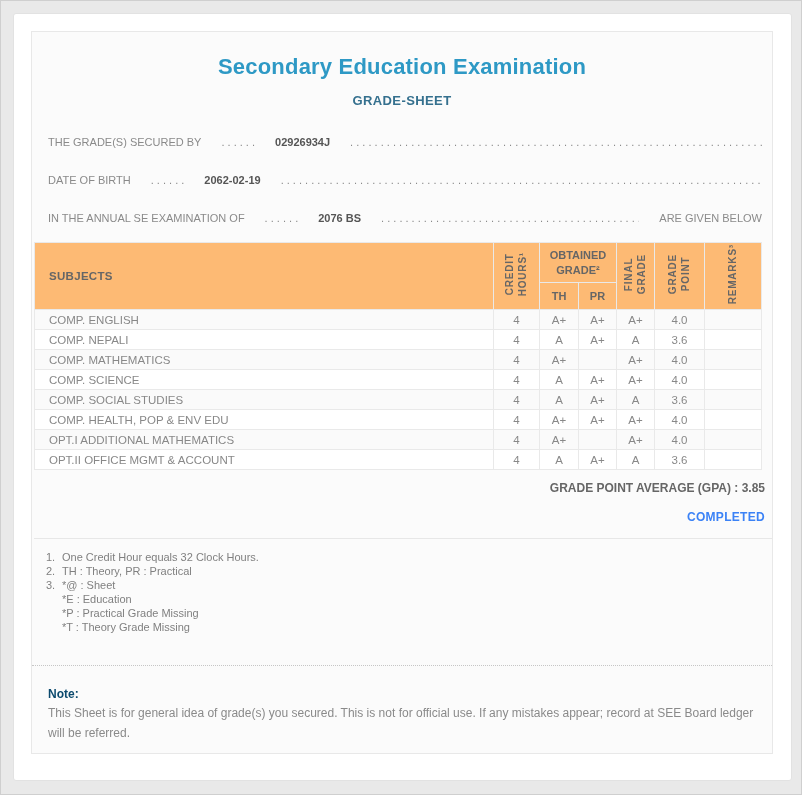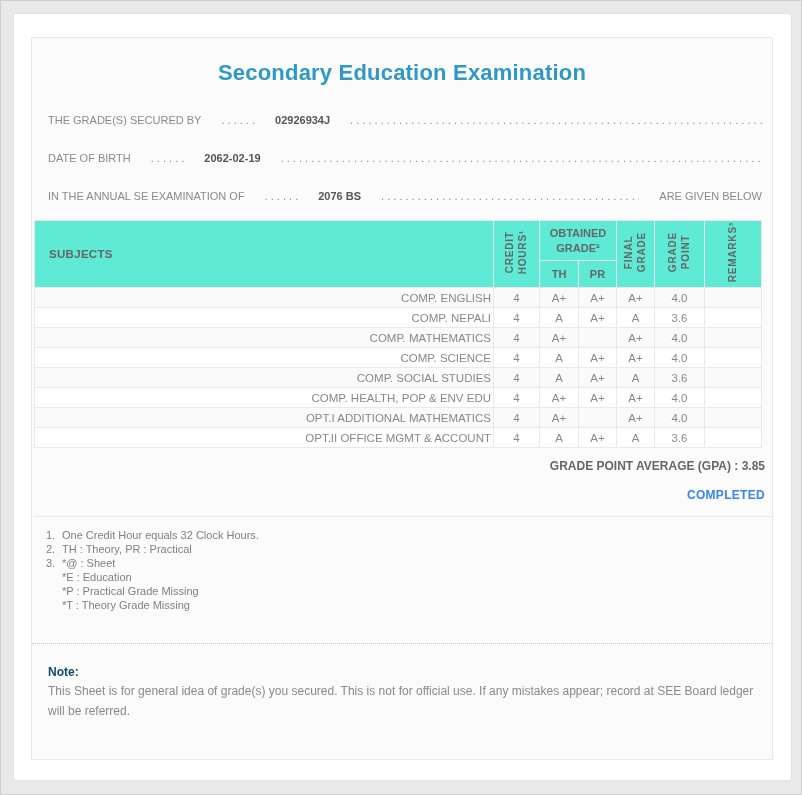--- a/index.html
+++ b/index.html
@@ -6,21 +6,21 @@
   .viewport {
     position:relative; width:802px; height:795px; box-sizing:border-box;
     background:#e9e9e9; border:1px solid #cfcfcf; overflow:hidden;
     font-family:"Liberation Sans","DejaVu Sans",sans-serif;
   }
   .card {
     position:absolute; left:12px; top:12px; width:777px; height:766px;
     background:#ffffff; border:1px solid #e2e2e2; border-radius:3px;
   }
   .panel {
-    position:absolute; left:17px; top:23px; width:740px; height:721px;
+    position:absolute; left:17px; top:17px; width:740px; height:721px;
     background:#fbfbfb; border:1px solid #e8e8e8;
   }
   .title {
     margin:22px 0 0; text-align:center; font-size:22px; font-weight:600;
     color:#2e99c5; letter-spacing:0.2px;
   }
   .subtitle {
     margin:13px 0 0; text-align:center; font-size:13px; font-weight:700;
     color:#35708e; letter-spacing:0.4px;
   }
@@ -34,32 +34,32 @@
   .bio-value { flex:0 0 auto; font-weight:700; color:#555; }
   .leader { flex:0 0 auto; overflow:hidden; color:#8a8a8a; }
   .leader.fill { flex:1 1 0; min-width:0; }
   .bio-suffix { flex:0 0 auto; }
 
   table.grades {
     margin:18px 0 0 2px; width:727px; border-collapse:collapse;
     table-layout:fixed; background:#ffffff;
   }
   table.grades th, table.grades td { border:1px solid #e9e9e9; }
-  thead th { color:#666; font-weight:700; background:#5eead4; }
+  thead th { color:#666; font-weight:700; background:#fdba74; }
   th.subjects { text-align:left; padding-left:14px; font-size:11.5px; vertical-align:middle; letter-spacing:0.3px; }
   th.obtained { font-size:11px; white-space:pre-line; line-height:1.3; height:34px; vertical-align:middle; }
   th.subhead { font-size:11px; height:22px; }
   th.vert { vertical-align:middle; text-align:center; }
   .vtext {
     display:inline-block; writing-mode:vertical-rl; transform:rotate(180deg);
     white-space:pre-line; font-size:10px; font-weight:700; color:#666;
     letter-spacing:0.8px; line-height:1.25;
   }
   tbody td { height:19px; font-size:11.5px; color:#888; text-align:center; padding:0 2px; }
-  tbody td.subject { text-align:right; padding-left:14px; }
+  tbody td.subject { text-align:left; padding-left:14px; }
   tbody tr:nth-child(odd) { background:#fafafa; }
 
   .summary {
     margin-left:2px; padding:11px 7px 14px 0; text-align:right;
     border-bottom:1px solid #e7e7e7;
   }
   .summary-gpa { font-size:12px; font-weight:700; color:#666; margin-bottom:15px; }
   .summary-status { font-size:12px; font-weight:700; color:#3b82f6; letter-spacing:0.3px; }
 
   .footnotes { margin:11px 0 0 14px; font-size:11px; color:#808080; }
@@ -74,20 +74,21 @@
   .note-text { font-size:12px; color:#8a8a8a; line-height:20px; margin-top:1px; }
 </style>
 </head>
 <body>
 
 <div class="viewport">
   <div class="card">
     <div class="panel">
 
       <h1 class="title">Secondary Education Examination</h1>
+      <h2 class="subtitle">GRADE-SHEET</h2>
 
       <div class="bio">
         <div class="bio-line">
           <span class="bio-label">THE GRADE(S) SECURED BY</span>
             <span class="leader"> . . . . . . </span>
             <span class="bio-value">02926934J</span>
             <span class="leader fill"> . . . . . . . . . . . . . . . . . . . . . . . . . . . . . . . . . . . . . . . . . . . . . . . . . . . . . . . . . . . . . . . . . . . . . . . . . . . . . . . . </span>
         </div>
         <div class="bio-line">
           <span class="bio-label">DATE OF BIRTH</span>

